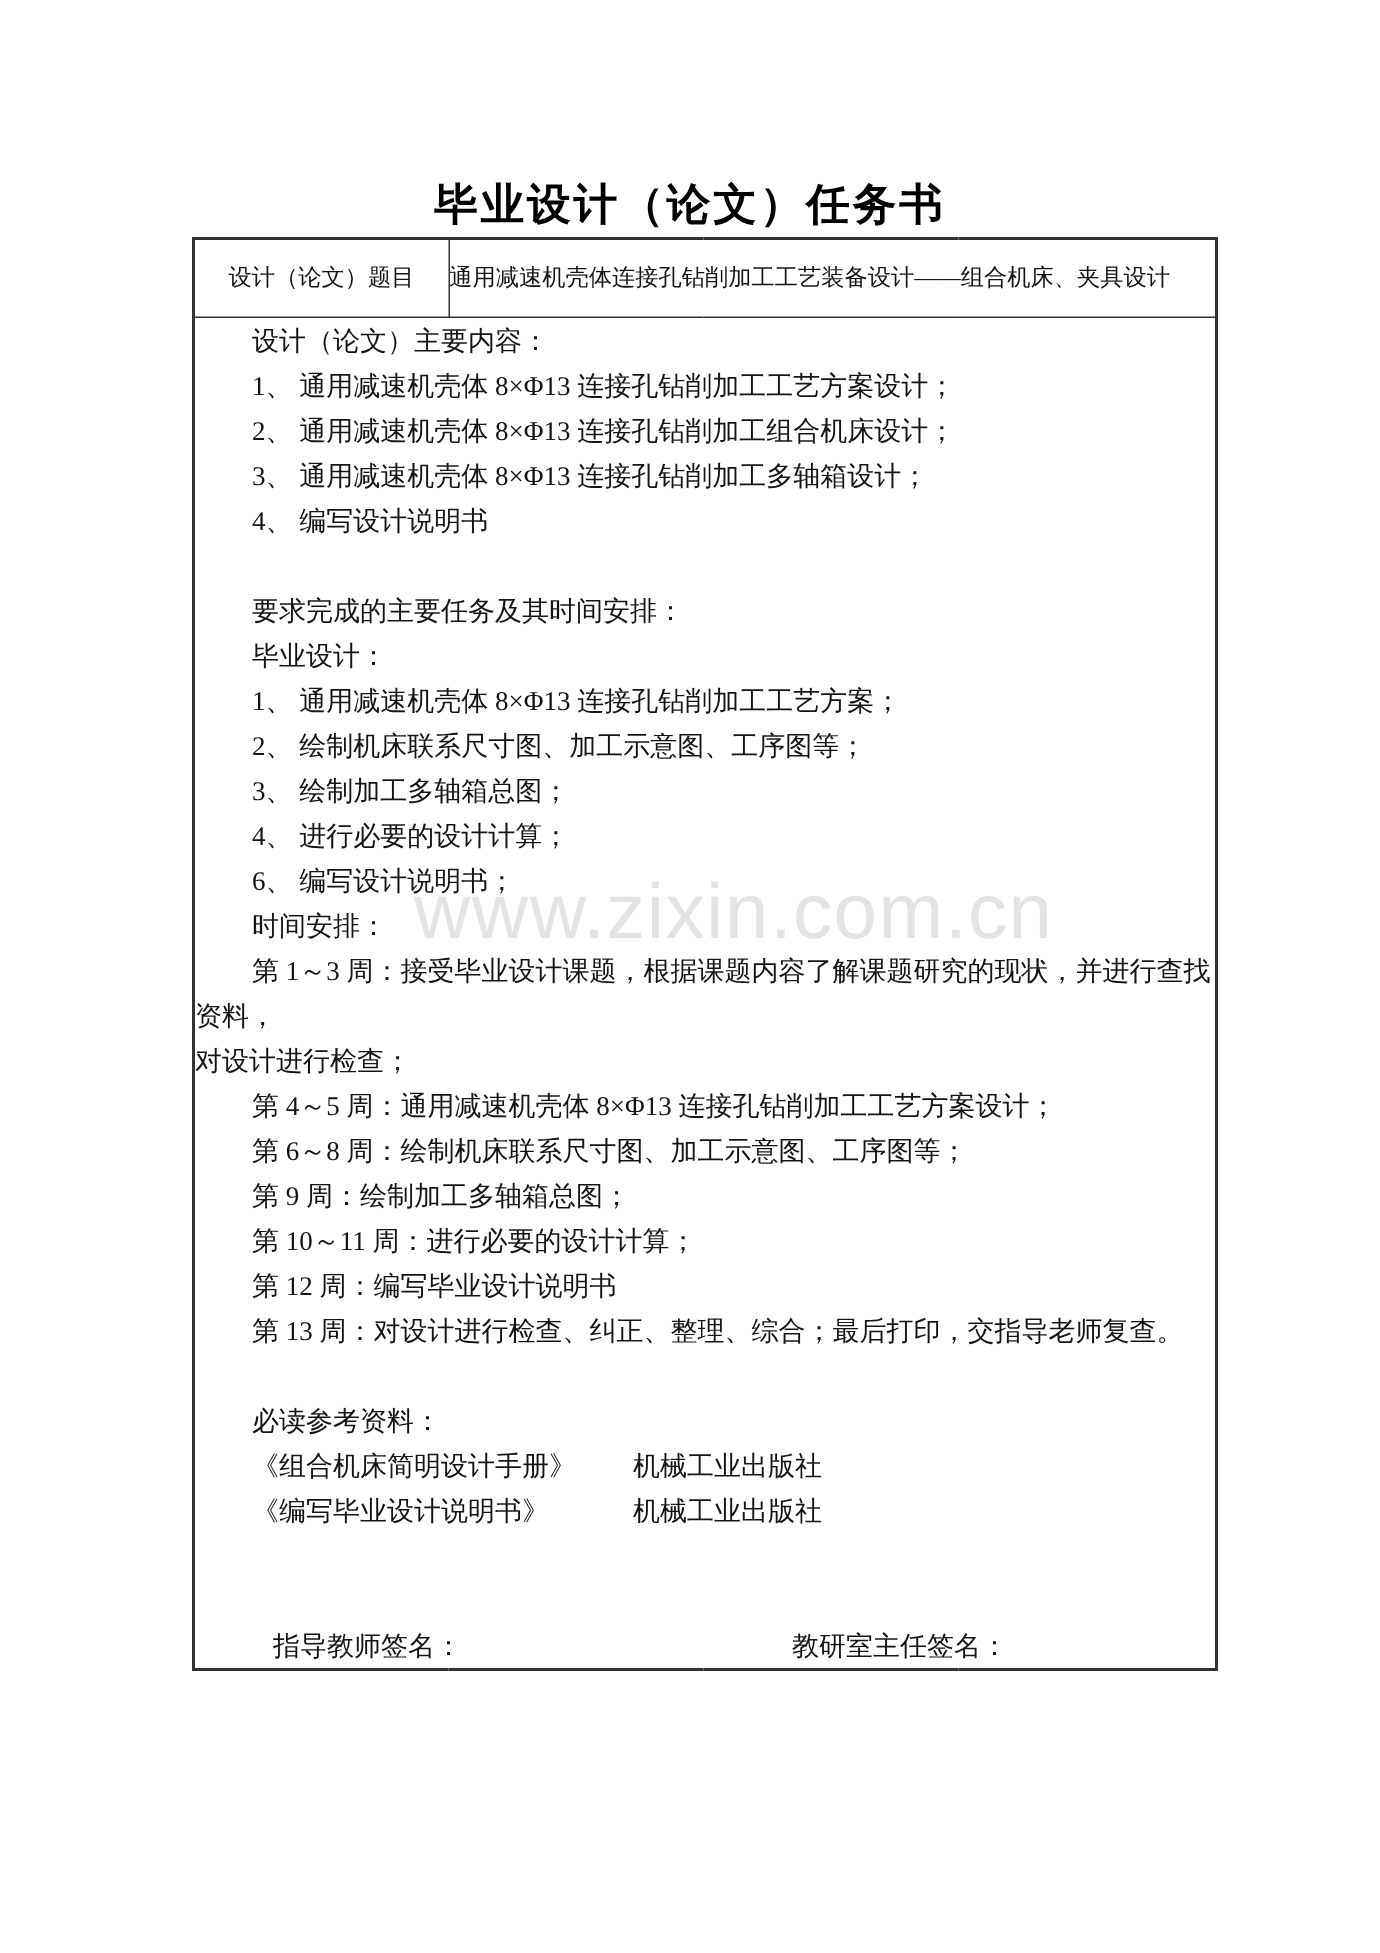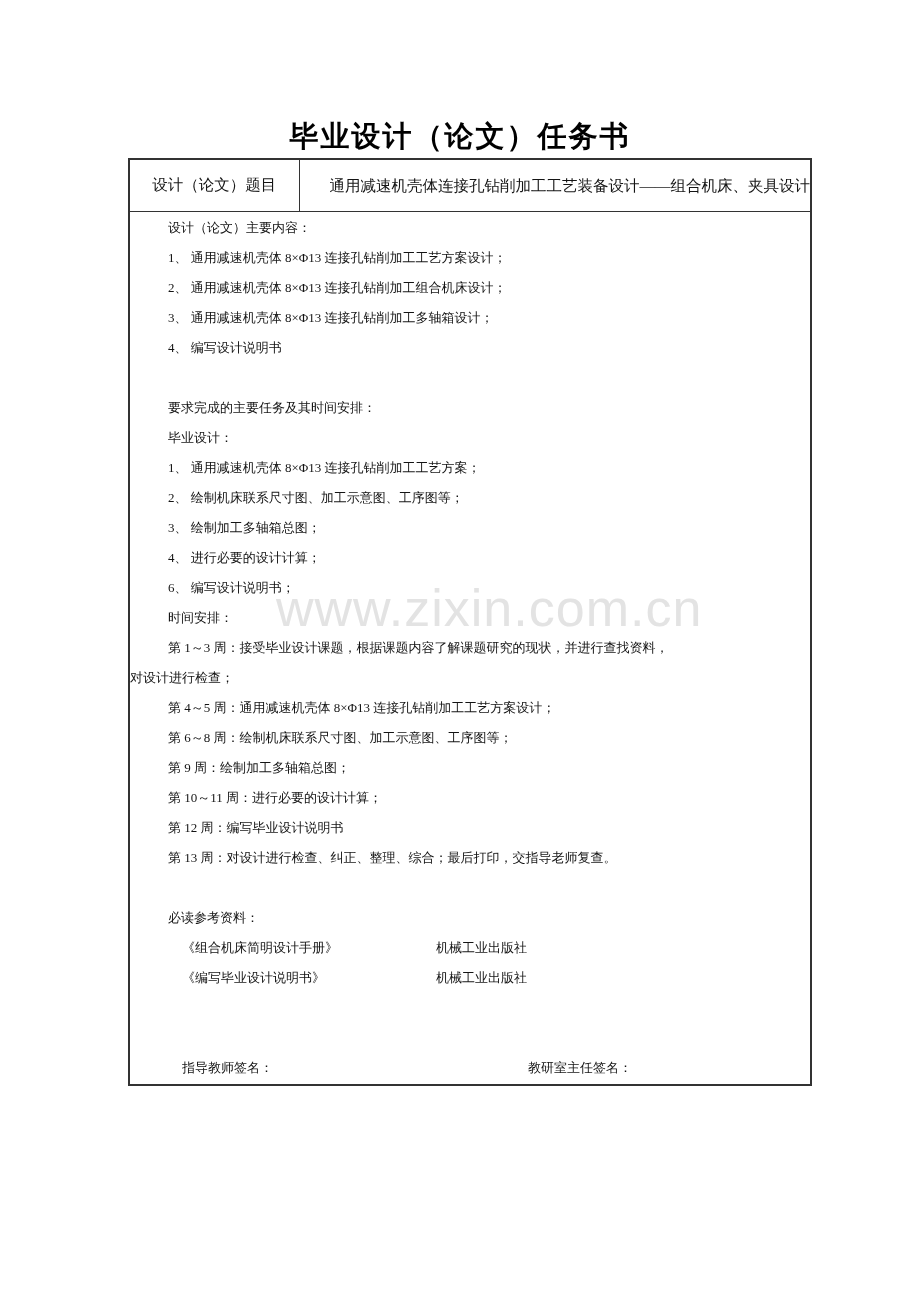--- a/index.html
+++ b/index.html
@@ -34,30 +34,30 @@
     padding:0;vertical-align:middle;
     background:transparent;
   }
   table.task-table{border:2px solid #333;}
   td.lbl{text-align:center;}
   td.val{text-align:center;}
   tr.r1{height:49px;}
   tr.r2{height:49px;}
   tr.r3{height:52px;padding-left:48px;}
   td.topic-cell{
-    text-align:right;vertical-align:middle;
+    text-align:left;vertical-align:middle;
     padding:2px 8px;line-height:25px;
   }
   td.content-cell{
     vertical-align:top;height:872px;
     padding:4px 10px 0 10px;
   }
-  .line{min-height:30px;line-height:30px;margin:0;padding:0;font-size:13px;}
+  .line{min-height:30px;line-height:30px;margin:0;padding:0;font-size:18px;}
   .indent{text-indent:38px;}
-  .ref-row{padding-left:52px;}
+  .ref-row{padding-left:38px;}
   .ref-title{display:inline-block;width:254px;}
   .sig-row{padding-left:52px;}
   .sig-advisor{display:inline-block;width:346px;}
 </style>
 </head>
 <body>
 
 <div class="page">
 
   <div class="doc-title">毕业设计（论文）任务书</div>

